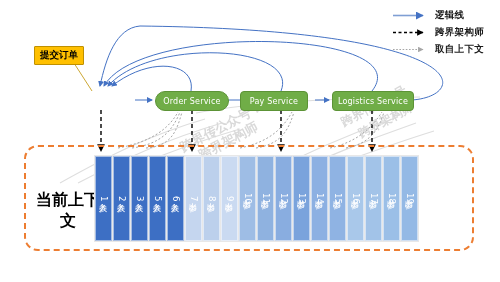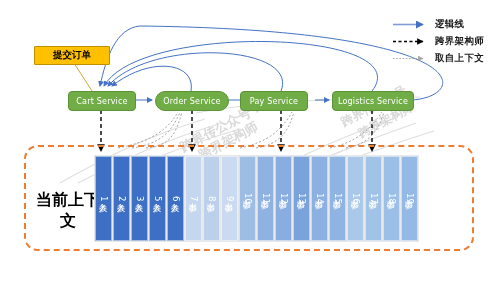--- a/index.html
+++ b/index.html
@@ -15,34 +15,34 @@
     position:absolute;color:#d9d9d9;font-size:13px;font-weight:bold;
     white-space:nowrap;pointer-events:none;user-select:none;
   }
   .wm1{left:176px;top:118px;transform:rotate(-28deg);}
   .wm2{left:196px;top:132px;transform:rotate(-28deg);}
   .wm3{left:338px;top:98px;transform:rotate(-28deg);font-size:12px;}
   .wm4{left:356px;top:112px;transform:rotate(-28deg);font-size:12px;}
   .wm-sweep{position:absolute;left:0;top:95px;width:500px;height:90px;pointer-events:none;}
 
   
-  #legend{position:absolute;left:392px;top:17px;width:104px;}
+  #legend{position:absolute;left:392px;top:8px;width:104px;}
   .lg-row{display:flex;align-items:center;height:15px;margin-bottom:2px;}
   .lg-sym{width:38px;height:11px;position:relative;flex:0 0 38px;}
   .lg-sym svg{display:block;}
   .lg-txt{font-size:9.5px;font-weight:bold;color:#1a1a1a;margin-left:5px;letter-spacing:.3px;}
 
   
   #arcs{position:absolute;left:0;top:0;width:500px;height:282px;}
 
   
   #tag{
     position:absolute;left:34px;top:46px;
     background:#ffc000;border:1px solid #bf9000;
-    padding:2px 18px;font-size:9.5px;font-weight:bold;color:#000;
+    padding:2px 5px;font-size:9.5px;font-weight:bold;color:#000;
     border-radius:1px;white-space:nowrap;
   }
 
   
   .svc{
     position:absolute;height:18px;top:91px;
     background:#70ad47;border:1px solid #5c9336;border-radius:4px;
     color:#ffffff;font-size:8px;
     display:flex;align-items:center;justify-content:center;
     white-space:nowrap;letter-spacing:.2px;
@@ -180,21 +180,20 @@
             </defs>
           <line x1="1" y1="5.5" x2="31" y2="5.5" stroke="#a6a6a6" stroke-width="1.1" stroke-dasharray="1.6,1.6" marker-end="url(#lg3)"></line>
         </svg>
       </span>
       <span class="lg-txt">取自上下文</span>
     </div>
   </div>
 
   <div id="tag">提交订单</div>
 
-  <div class="svc" id="svc0">Cart Service</div>
   <div class="svc" id="svc1">Order Service</div>
   <div class="svc" id="svc2">Pay Service</div>
   <div class="svc" id="svc3">Logistics Service</div>
 
   <div id="ctxbox"></div>
   <div id="ctxlabel">当前上下文</div>
   <div id="strip">
       <div class="cell" style="background: rgb(61, 111, 196);">
         <span>入参1</span>
       </div>

